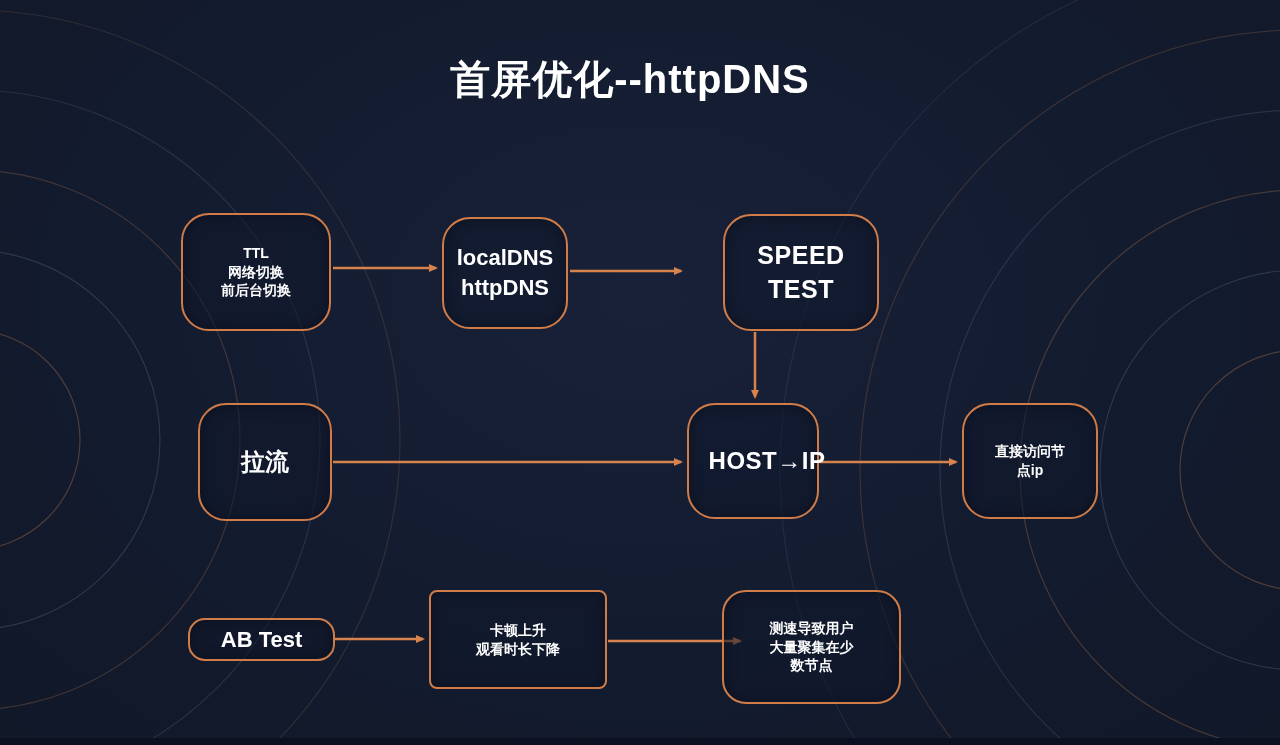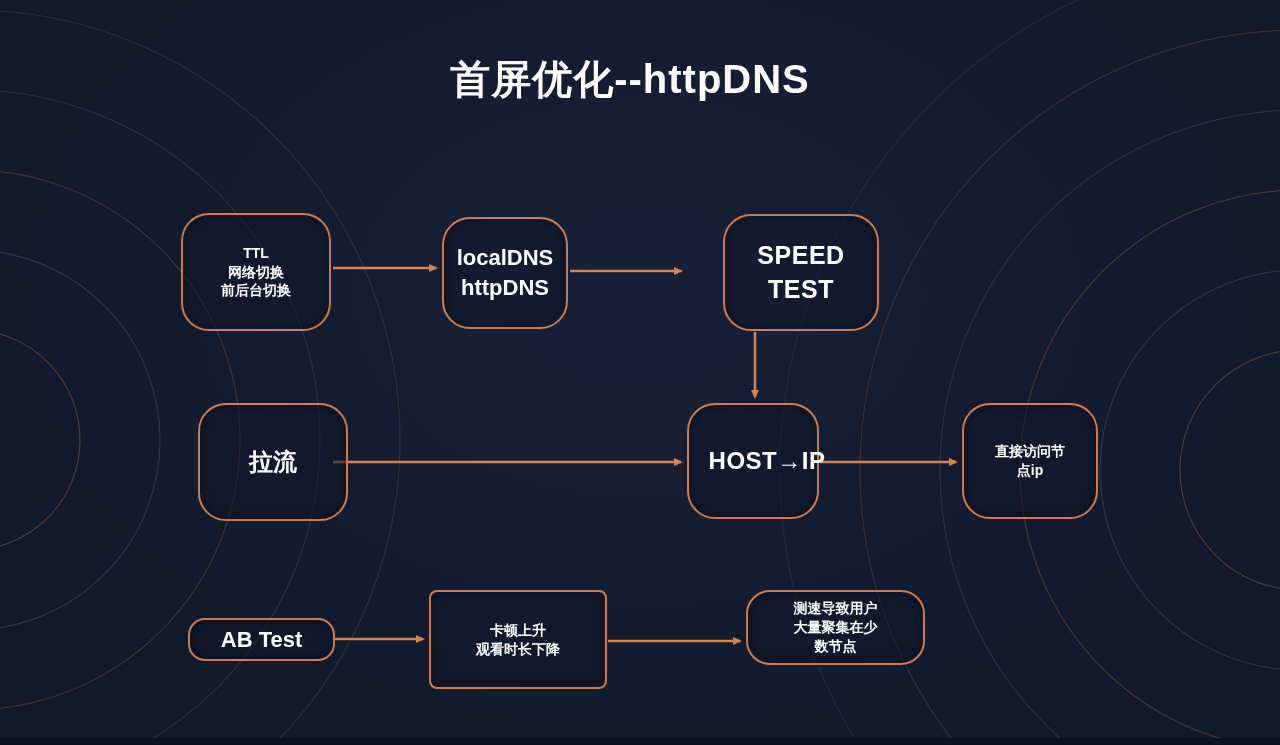--- a/index.html
+++ b/index.html
@@ -60,30 +60,30 @@
     line-height: 1.35;
     font-size: 14px;
   }
   
   .n-ttl       { left: 181px; top: 213px; width: 150px; height: 118px; }
   .n-localdns  { left: 442px; top: 217px; width: 126px; height: 112px; }
   .n-speedtest { left: 687px; top: 214px; width: 156px; height: 117px; margin-left: 36px; }
   .n-speedtest .node-label { font-size: 25px; letter-spacing: 0.5px; }
   .n-localdns .node-label  { font-size: 22px; }
   
-  .n-pull   { left: 198px; top: 403px; width: 150px; height: 118px; }
+  .n-pull   { left: 198px; top: 403px; width: 134px; height: 118px; }
   .n-pull .node-label { font-size: 24px; }
   .n-hostip { left: 687px; top: 403px; width: 132px; height: 116px; padding-left: 28px; }
   .n-hostip .node-label { font-size: 24px; letter-spacing: 0.5px; }
   .n-direct { left: 962px; top: 403px; width: 136px; height: 116px; }
   
   .n-abtest { left: 188px; top: 618px; width: 147px; height: 43px; border-radius: 17px; }
   .n-abtest .node-label { font-size: 22px; }
   .n-lag     { left: 429px; top: 590px; width: 178px; height: 99px; border-radius: 8px; }
-  .n-cluster { left: 746px; top: 590px; width: 179px; height: 75px; border-radius: 24px; }
+  .n-cluster { left: 722px; top: 590px; width: 179px; height: 114px; border-radius: 24px; }
   .bottom-strip {
     position: absolute;
     left: 0;
     bottom: 0;
     width: 100%;
     height: 7px;
     background: #0b1120;
     z-index: 3;
   }
 </style>

